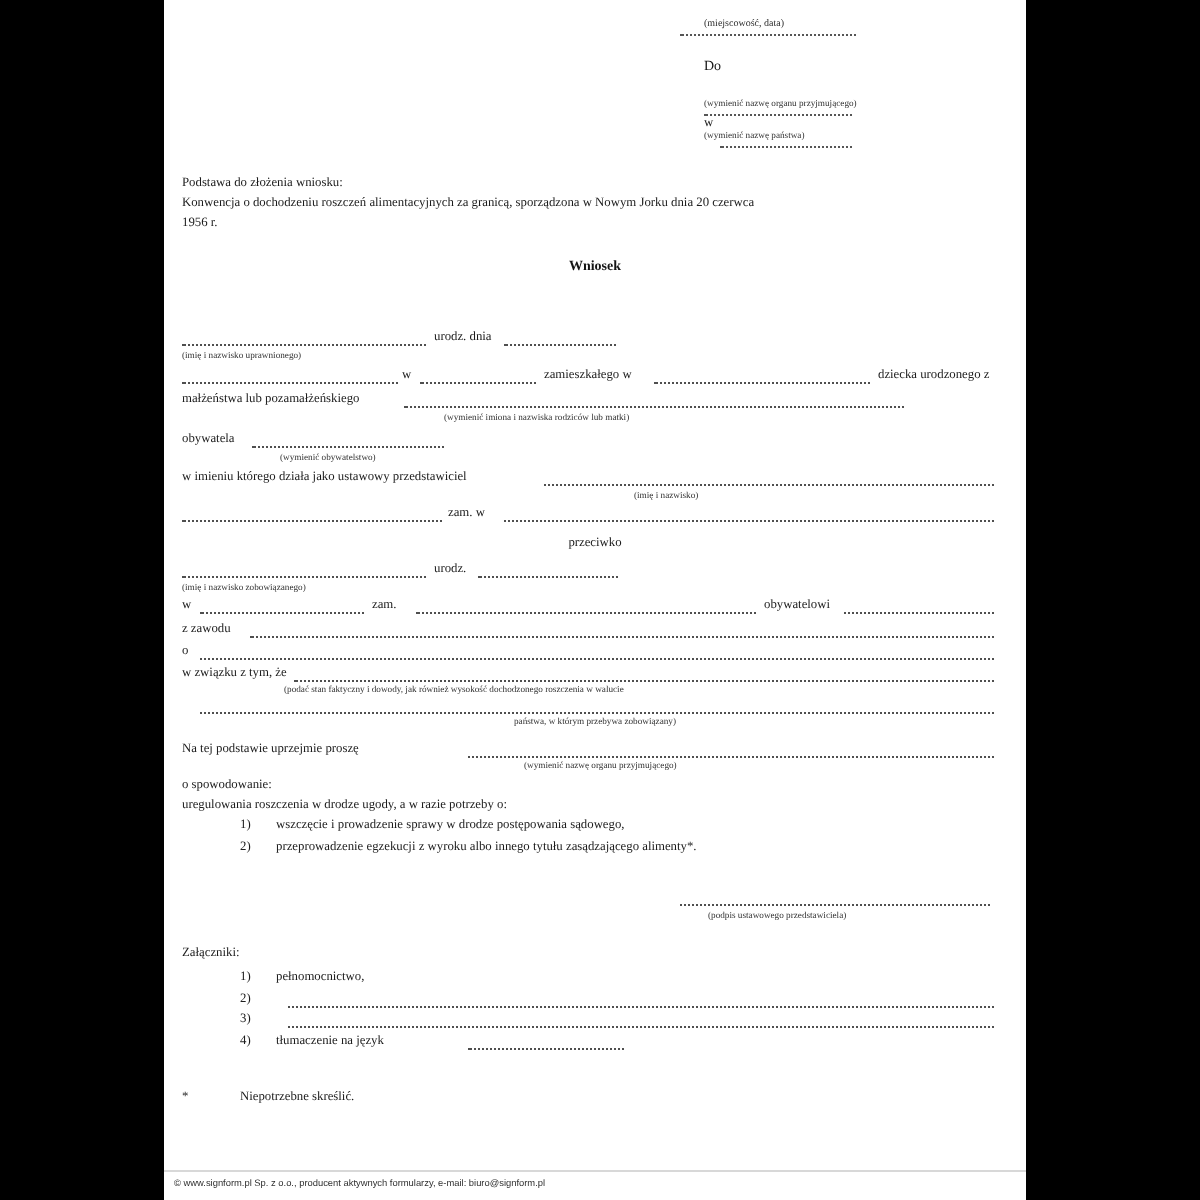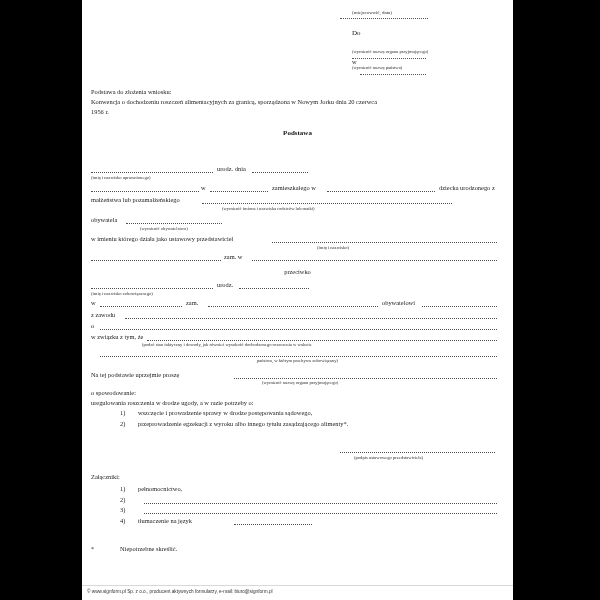--- a/index.html
+++ b/index.html
@@ -100,21 +100,21 @@
       <div class="row t" style="left:270px; top:58px;">w</div>
       <div class="row" style="left:278px; top:61px;">
         <span class="solidish" style="width:66px;"></span>
       </div>
       <div class="row tiny" style="left:270px; top:65px;">(wymienić nazwę państwa)</div>
 
       <div class="row t" style="left:9px; top:88px;">Podstawa do złożenia wniosku:</div>
       <div class="row t" style="left:9px; top:98px;">Konwencja o dochodzeniu roszczeń alimentacyjnych za granicą, sporządzona w Nowym Jorku dnia 20 czerwca</div>
       <div class="row t" style="left:9px; top:108px;">1956 r.</div>
 
-      <div class="row t7 bold" style="left:0; top:129px; width:431px; text-align:center;">Podstawa</div>
+      <div class="row t7 bold" style="left:0; top:129px; width:431px; text-align:center;">Wniosek</div>
 
       <div class="full-dots" style="left:9px; top:172px; width:122px;"></div>
       <div class="row t" style="left:135px; top:165px;">urodz. dnia</div>
       <div class="full-dots" style="left:170px; top:172px; width:56px;"></div>
       <div class="row tiny" style="left:9px; top:175px;">(imię i nazwisko uprawnionego)</div>
 
       <div class="full-dots" style="left:9px; top:191px; width:108px;"></div>
       <div class="row t" style="left:119px; top:184px;">w</div>
       <div class="full-dots" style="left:128px; top:191px; width:58px;"></div>
       <div class="row t" style="left:190px; top:184px;">zamieszkałego  w</div>

